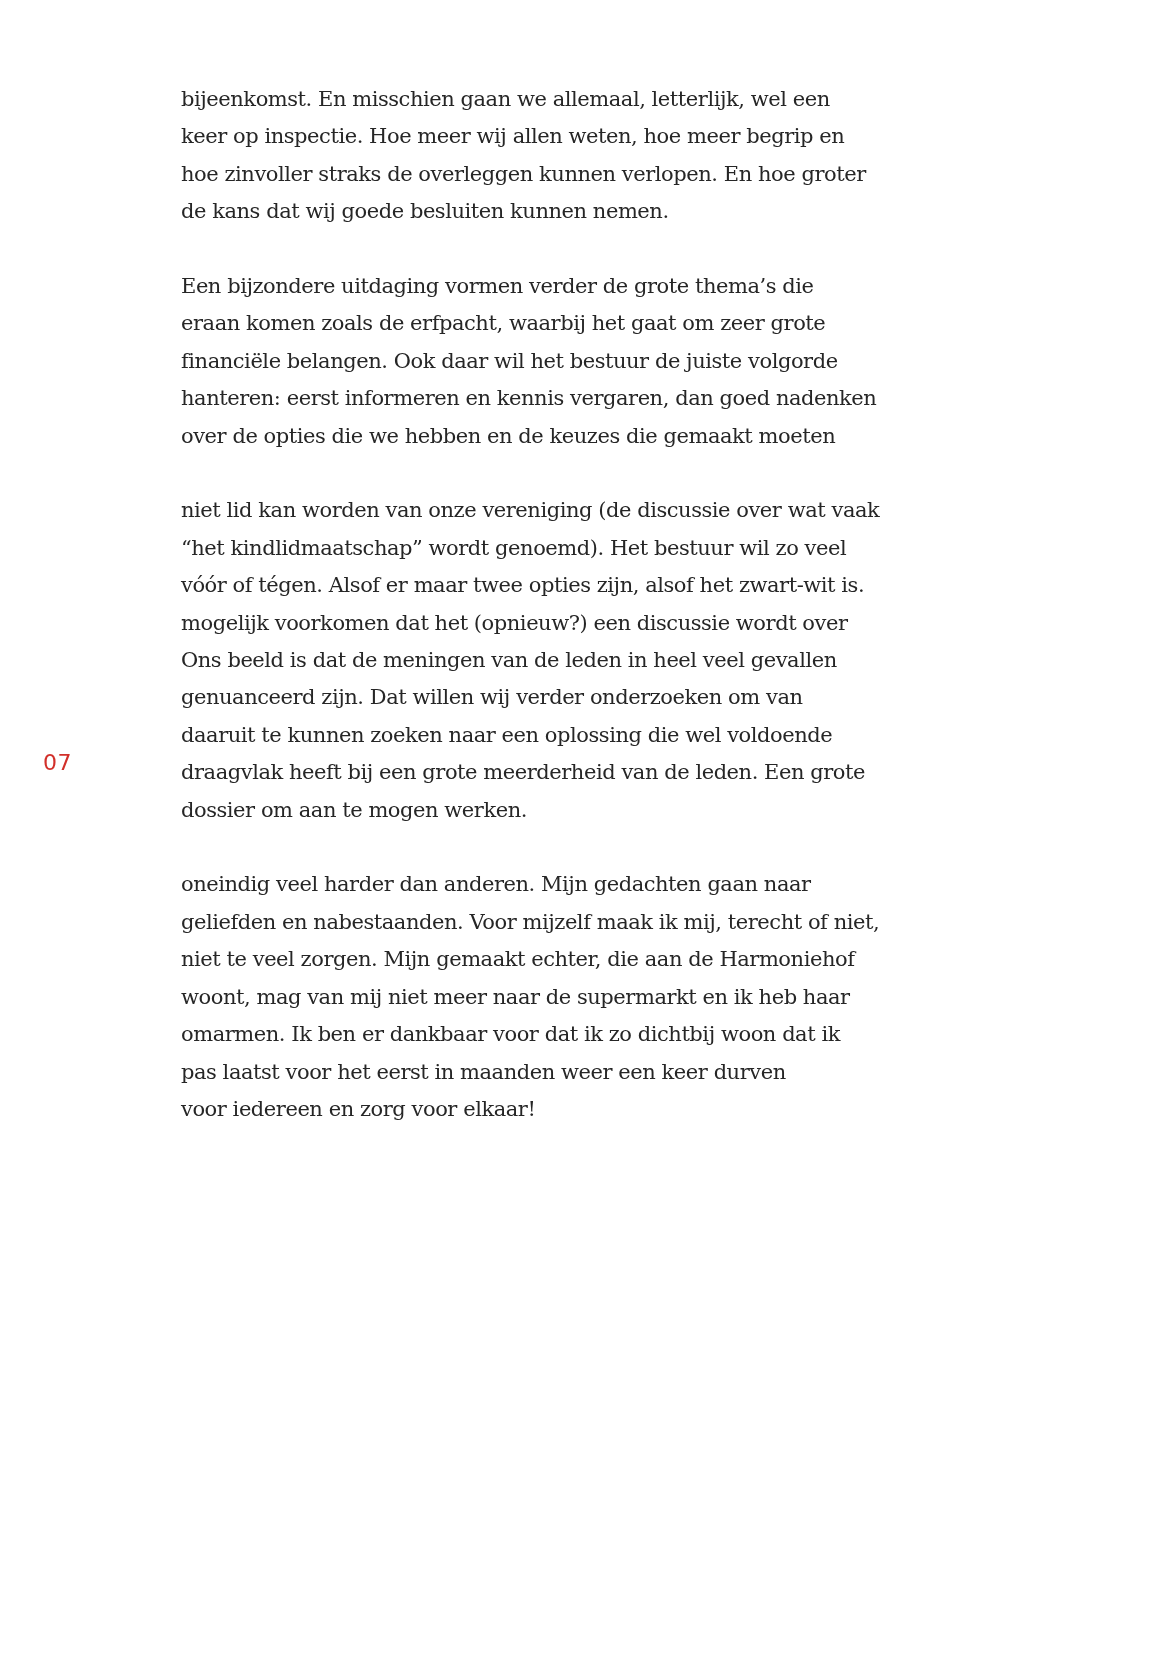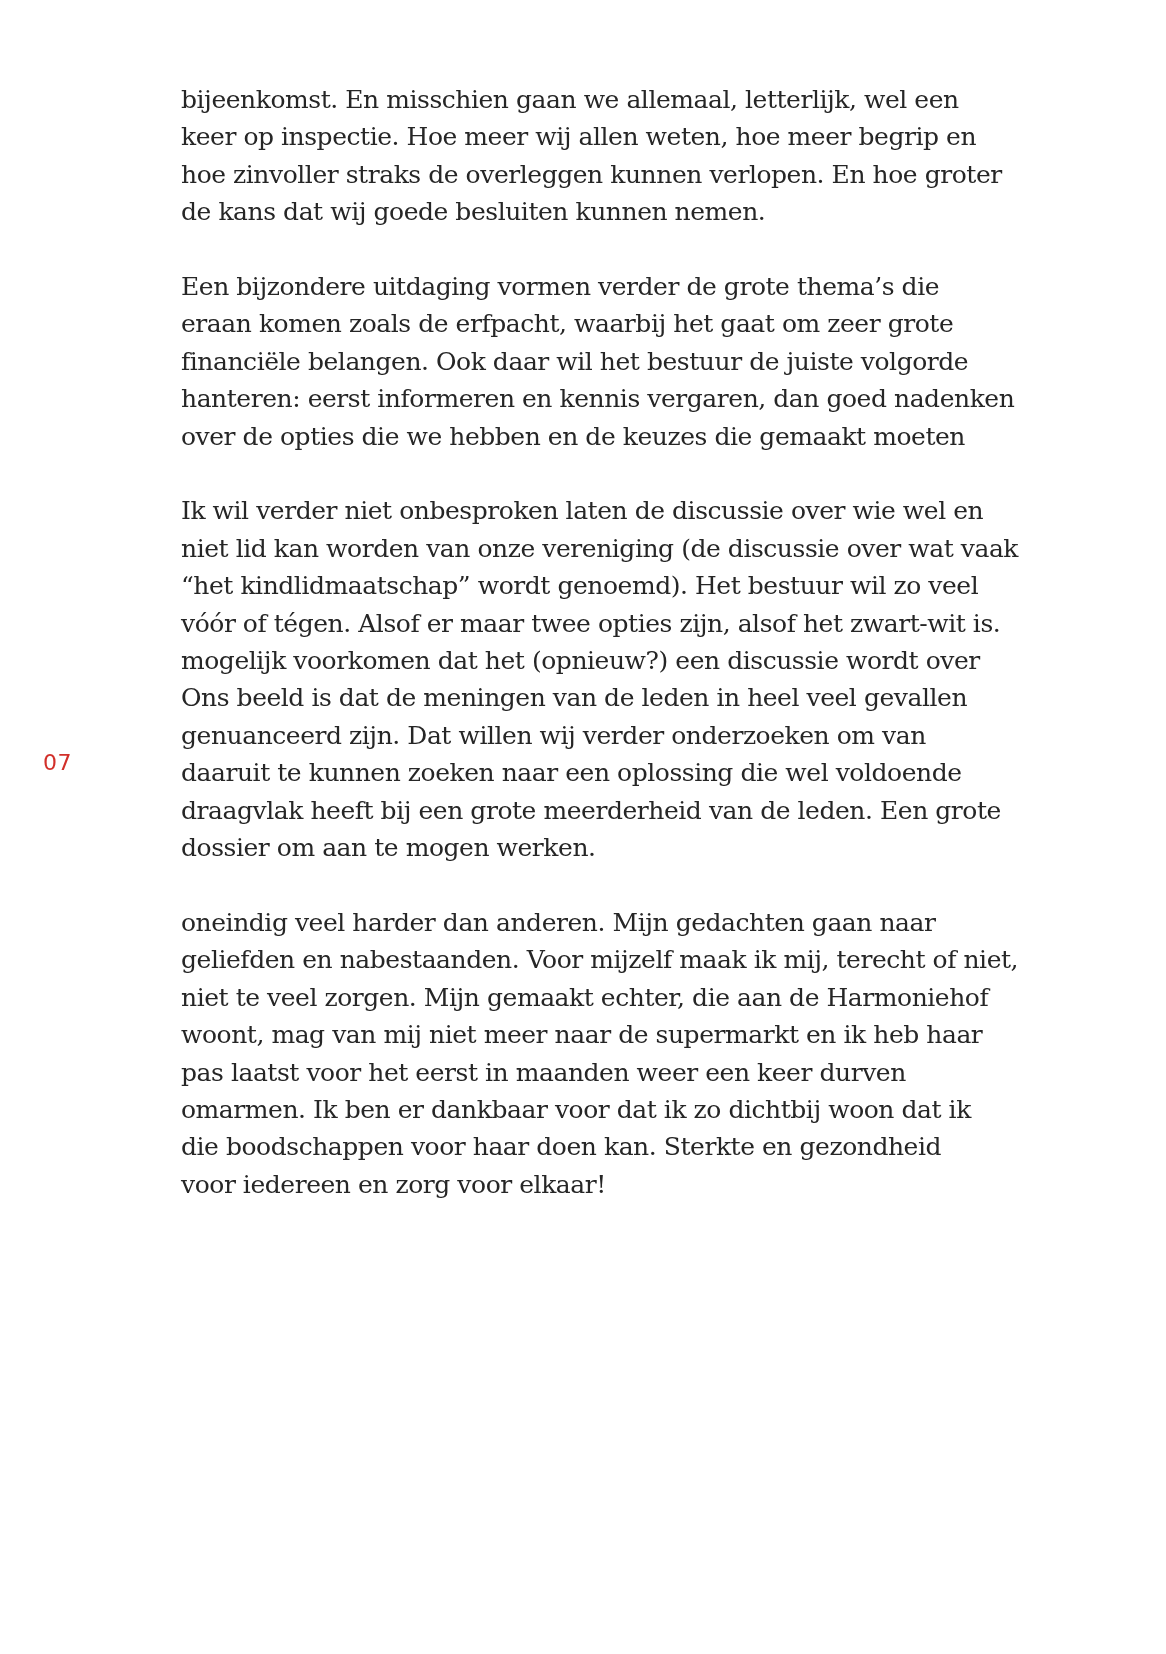--- a/index.html
+++ b/index.html
@@ -12,21 +12,21 @@
     font-size: 22px;
     color: #d2302a;
     letter-spacing: 0.5px;
   }
   .column {
     position: absolute;
     left: 181px;
     top: 81px;
     width: 880px;
     font-family: "DejaVu Serif", serif;
-    font-size: 25px;
+    font-size: 21px;
     line-height: 37.4px;
     color: #262626;
     letter-spacing: -0.45px;
   }
   .para { margin: 0 0 37.4px 0; }
   .line { display: block; white-space: nowrap; }
 </style>
 </head>
 <body>
 
@@ -40,34 +40,32 @@
     <span class="line">de kans dat wij goede besluiten kunnen nemen.</span>
   </p>
   <p class="para">
     <span class="line">Een bijzondere uitdaging vormen verder de grote thema’s die</span>
     <span class="line">eraan komen zoals de erfpacht, waarbij het gaat om zeer grote</span>
     <span class="line">financiële belangen. Ook daar wil het bestuur de juiste volgorde</span>
     <span class="line">hanteren: eerst informeren en kennis vergaren, dan goed nadenken</span>
     <span class="line">over de opties die we hebben en de keuzes die gemaakt moeten</span>
   </p>
   <p class="para">
-    <span class="line">Ik wil verder niet onbesproken laten de discussie over wie wel en</span>
     <span class="line">niet lid kan worden van onze vereniging (de discussie over wat vaak</span>
     <span class="line">“het kindlidmaatschap” wordt genoemd). Het bestuur wil zo veel</span>
     <span class="line">vóór of tégen. Alsof er maar twee opties zijn, alsof het zwart-wit is.</span>
     <span class="line">mogelijk voorkomen dat het (opnieuw?) een discussie wordt over</span>
     <span class="line">Ons beeld is dat de meningen van de leden in heel veel gevallen</span>
     <span class="line">genuanceerd zijn. Dat willen wij verder onderzoeken om van</span>
     <span class="line">daaruit te kunnen zoeken naar een oplossing die wel voldoende</span>
     <span class="line">draagvlak heeft bij een grote meerderheid van de leden. Een grote</span>
     <span class="line">dossier om aan te mogen werken.</span>
   </p>
   <p class="para">
     <span class="line">oneindig veel harder dan anderen. Mijn gedachten gaan naar</span>
     <span class="line">geliefden en nabestaanden. Voor mijzelf maak ik mij, terecht of niet,</span>
     <span class="line">niet te veel zorgen. Mijn gemaakt echter, die aan de Harmoniehof</span>
     <span class="line">woont, mag van mij niet meer naar de supermarkt en ik heb haar</span>
+    <span class="line">omarmen. Ik ben er dankbaar voor dat ik zo dichtbij woon dat ik</span>
     <span class="line">pas laatst voor het eerst in maanden weer een keer durven</span>
-    <span class="line">omarmen. Ik ben er dankbaar voor dat ik zo dichtbij woon dat ik</span>
-    <span class="line">die boodschappen voor haar doen kan. Sterkte en gezondheid</span>
     <span class="line">voor iedereen en zorg voor elkaar!</span>
   </p>
 </div>
 
 </body></html>

